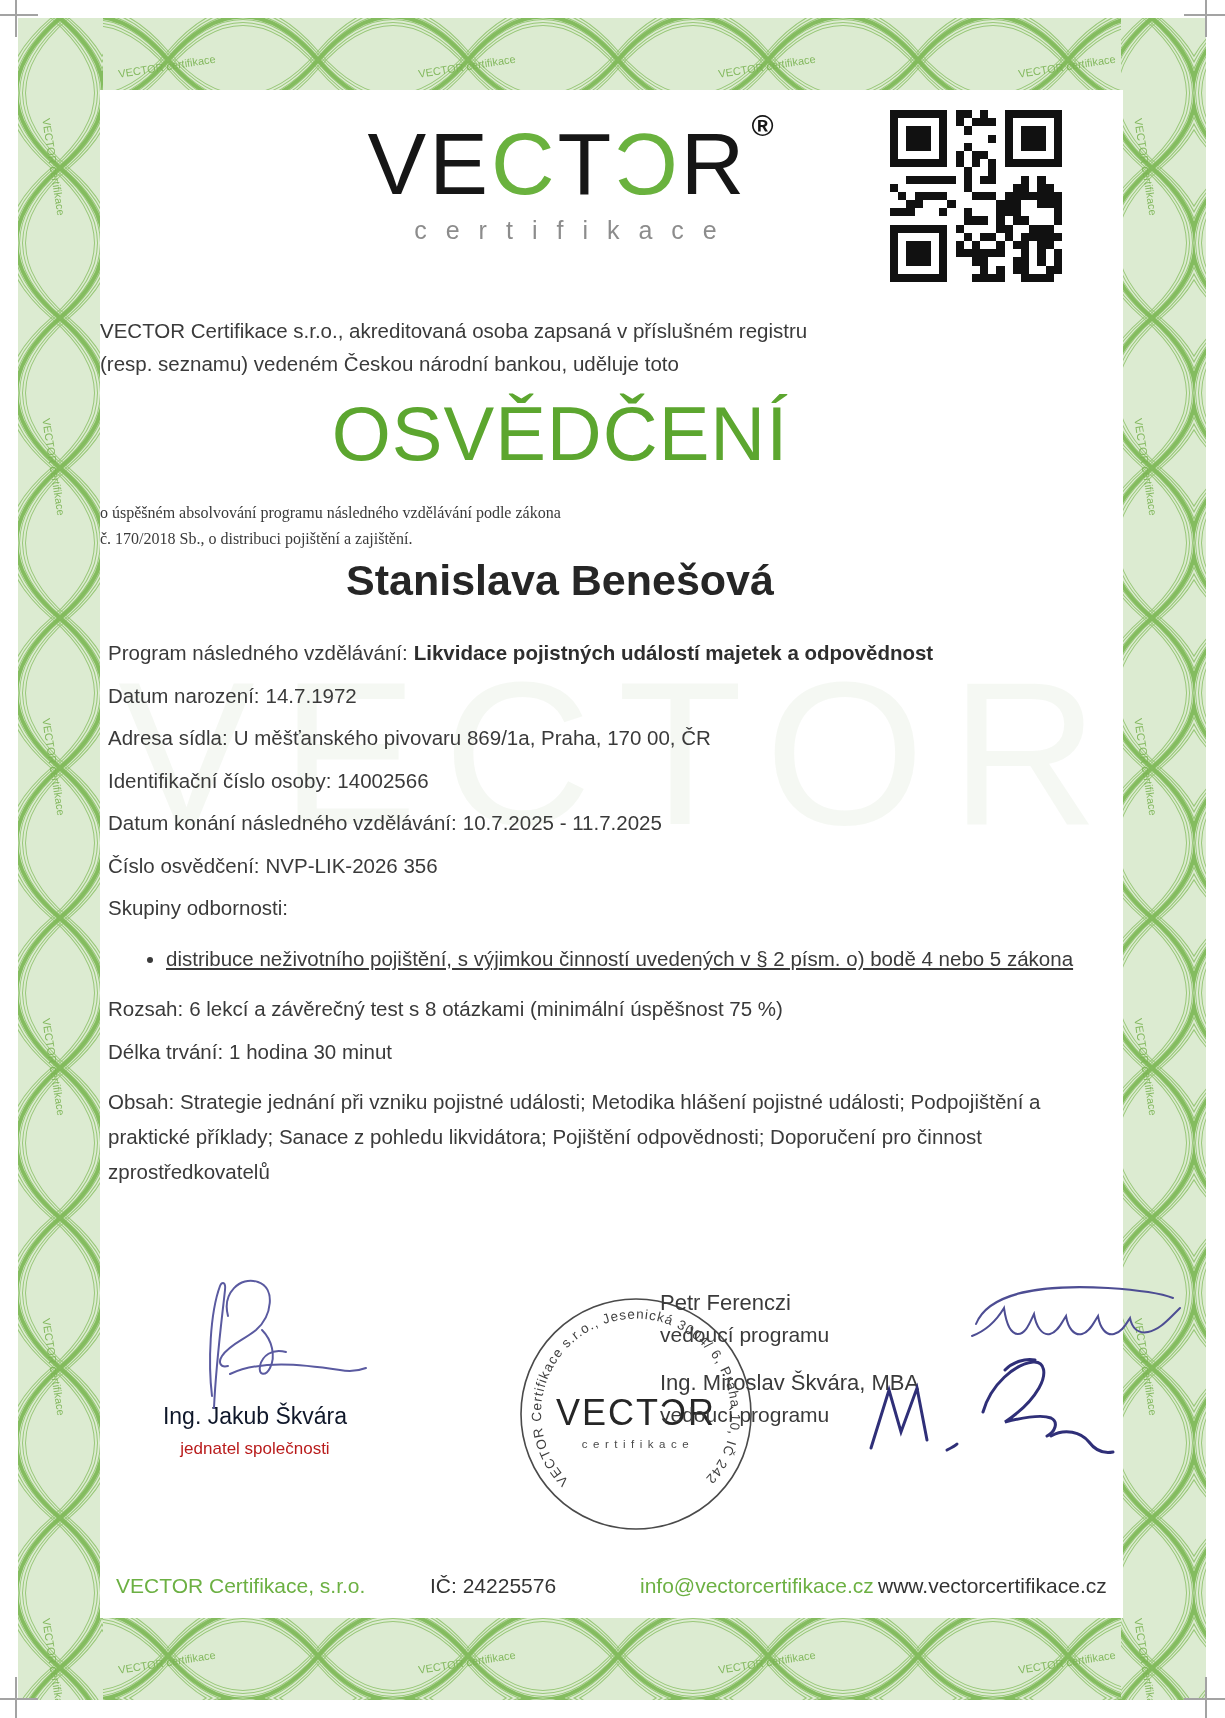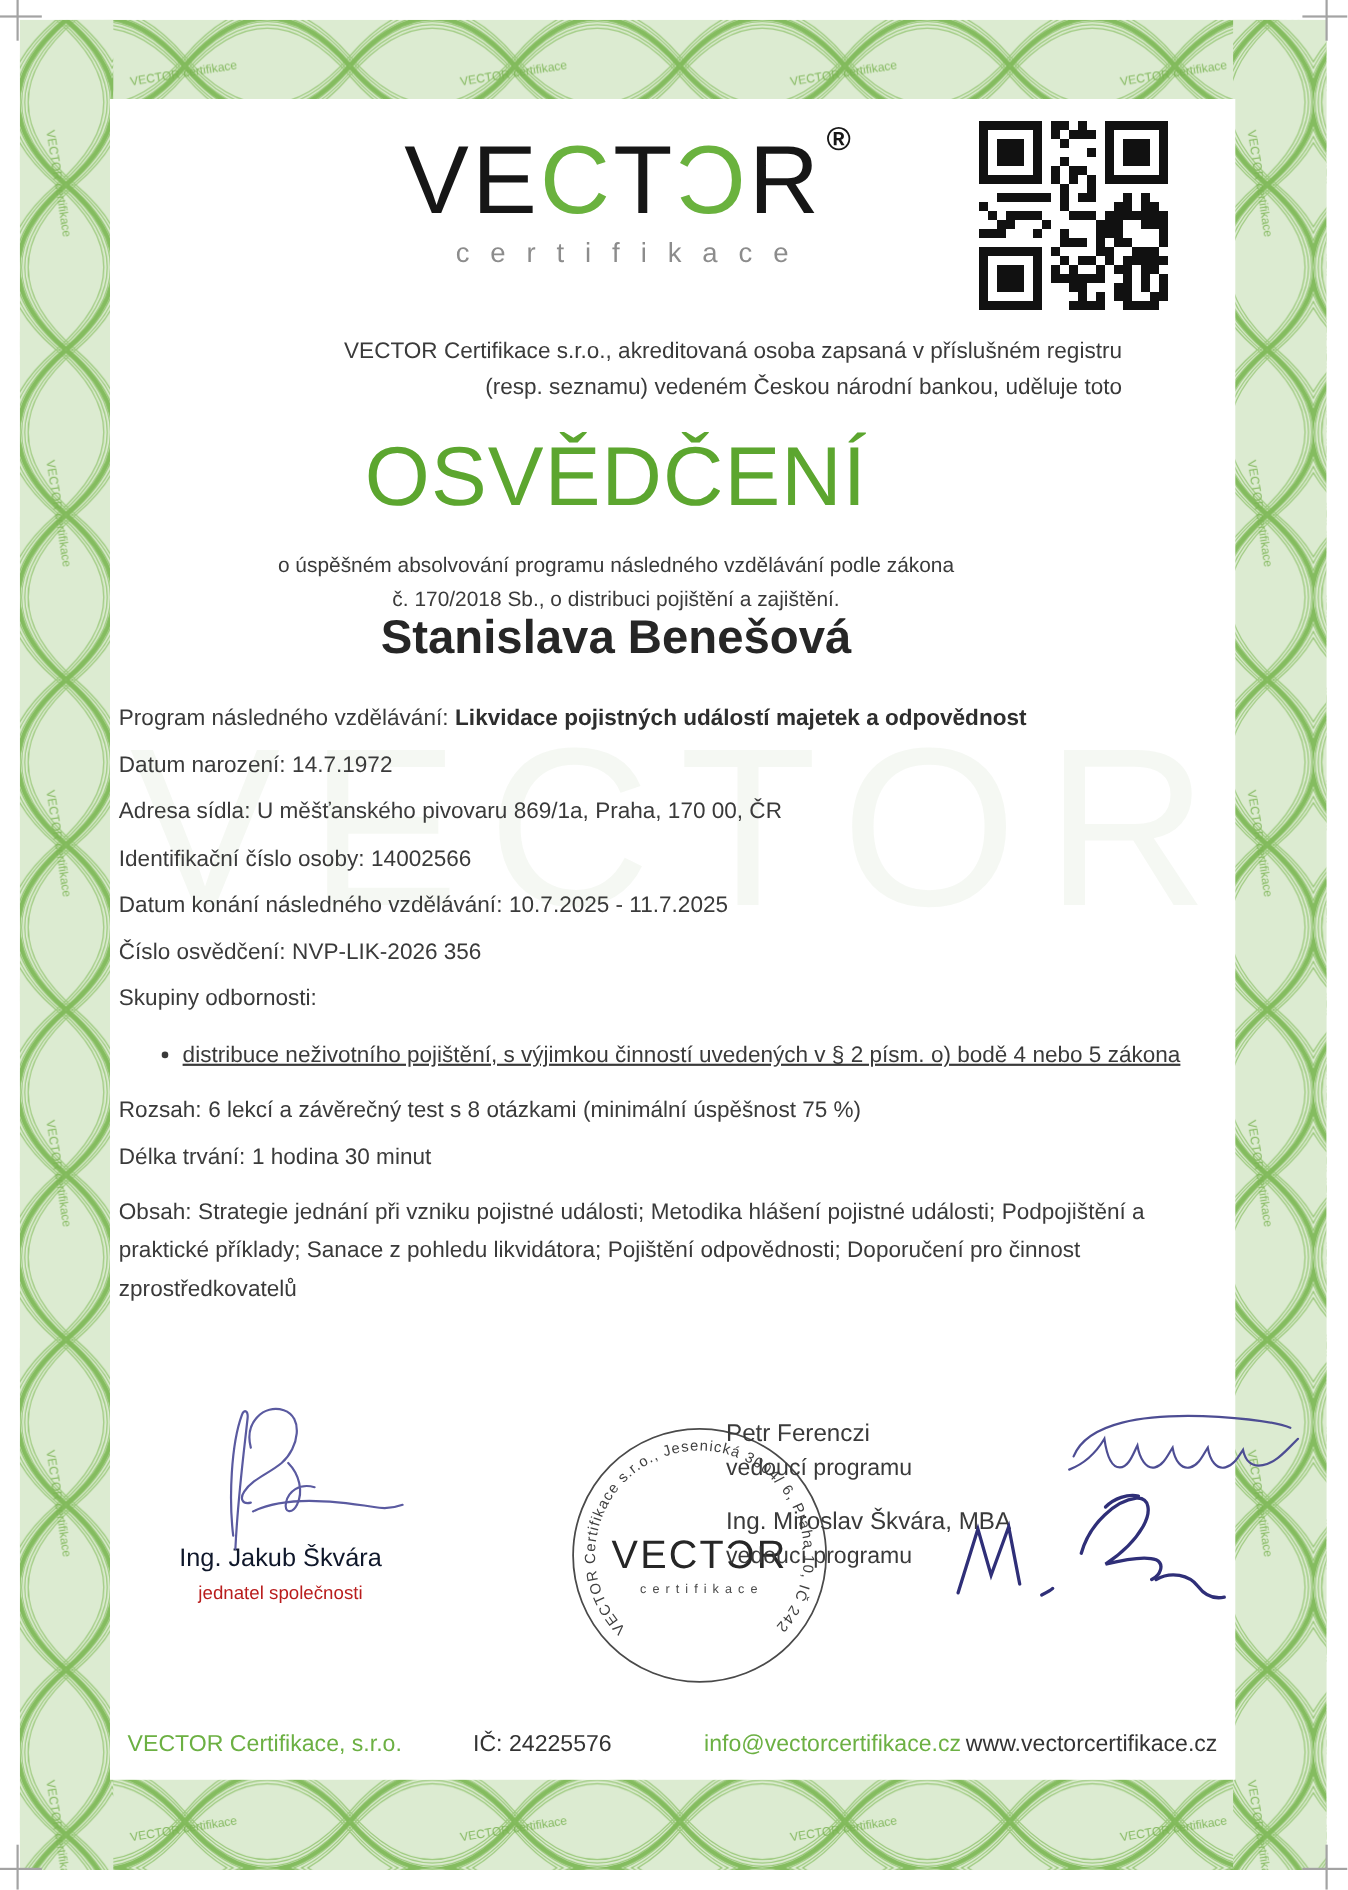--- a/index.html
+++ b/index.html
@@ -30,26 +30,26 @@
   
   .logo-block{position:absolute;left:230px;top:28px;width:480px;text-align:center;z-index:2;}
   .logo-main{font-size:88px;line-height:1.05;letter-spacing:3px;font-weight:400;white-space:nowrap;}
   .logo-main .dark{color:#161616;}
   .logo-main .green{color:#6ab23e;}
   .logo-reg{font-size:30px;color:#161616;vertical-align:super;position:relative;top:-28px;left:4px;font-weight:700;}
   .logo-sub{margin-top:6px;font-size:25px;letter-spacing:19px;color:#8c8c8c;text-indent:10px;}
 
   .qr-box{position:absolute;left:790px;top:20px;width:172px;height:172px;z-index:2;}
   .qr-box svg{width:100%;height:100%;display:block;}
-  .intro{position:absolute;left:0;top:212px;width:920px;text-align:right;font-size:20.5px;
+  .intro{position:absolute;left:0;top:224px;width:920px;text-align:left;font-size:20.5px;
          line-height:1.62;color:#3a3a3a;}
   .big-title{position:absolute;left:0;top:300px;width:920px;text-align:center;font-size:76px;
              letter-spacing:1px;color:#5ca62f;font-weight:400;}
-  .subtitle{position:absolute;left:0;top:410px;width:920px;text-align:center;font-size:19px;
-            line-height:1.62;color:#3a3a3a;}
+  .subtitle{position:absolute;left:0;top:410px;width:920px;text-align:left;font-size:16px;
+            line-height:1.62;color:#3a3a3a;font-family:Liberation Serif, serif;}
   .recipient{position:absolute;left:0;top:466px;width:920px;text-align:center;font-size:43px;
              font-weight:700;color:#262626;}
 
   
   .details{position:absolute;left:8px;top:552px;width:1010px;z-index:1;font-size:20.5px;color:#3a3a3a;}
   .row{margin-bottom:20px;line-height:1.1;}
   .lbl{margin-right:6px;}
   .val.bold{font-weight:700;color:#2e2e2e;}
   ul.groups{margin:26px 0 26px 0;padding-left:58px;text-decoration:underline;}
   ul.groups li{line-height:1.3;}

